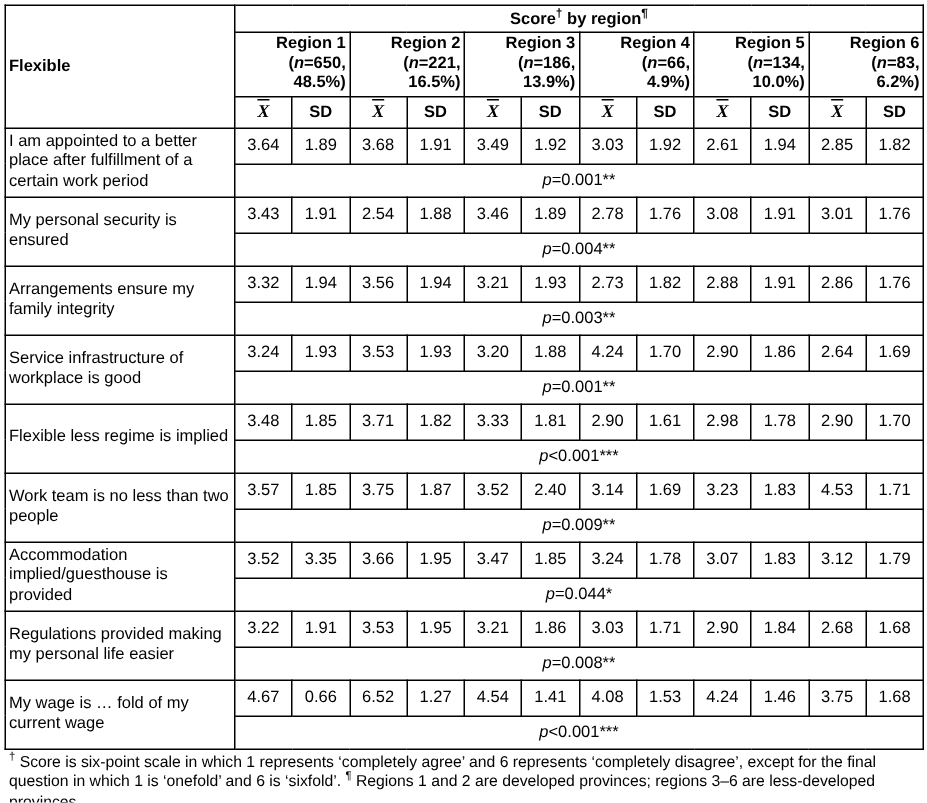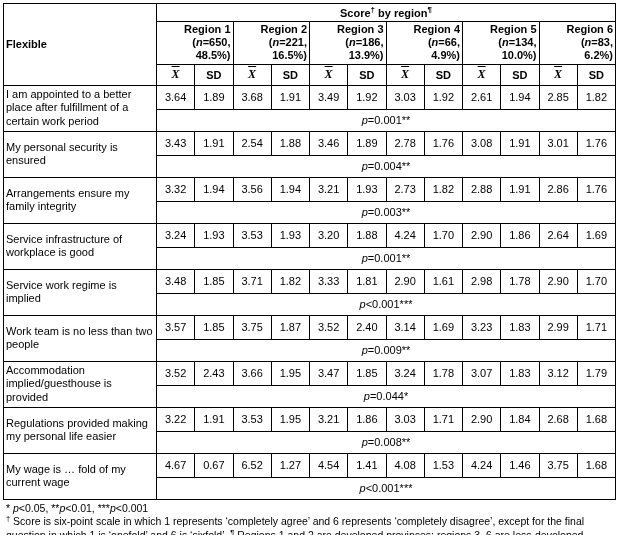--- a/index.html
+++ b/index.html
@@ -207,21 +207,21 @@
           <td class="val">1.70</td>
           <td class="val">2.90</td>
           <td class="val">1.86</td>
           <td class="val">2.64</td>
           <td class="val">1.69</td>
         </tr>
         <tr>
           <td class="p-cell" colspan="12"><i>p</i>=0.001**</td>
         </tr>
         <tr>
-          <td class="stmt" rowspan="2">Service work regime is implied</td>
+          <td class="stmt" rowspan="2">Flexible less regime is implied</td>
           <td class="val">3.48</td>
           <td class="val">1.85</td>
           <td class="val">3.71</td>
           <td class="val">1.82</td>
           <td class="val">3.33</td>
           <td class="val">1.81</td>
           <td class="val">2.90</td>
           <td class="val">1.61</td>
           <td class="val">2.98</td>
           <td class="val">1.78</td>
@@ -236,30 +236,30 @@
           <td class="val">3.57</td>
           <td class="val">1.85</td>
           <td class="val">3.75</td>
           <td class="val">1.87</td>
           <td class="val">3.52</td>
           <td class="val">2.40</td>
           <td class="val">3.14</td>
           <td class="val">1.69</td>
           <td class="val">3.23</td>
           <td class="val">1.83</td>
-          <td class="val">2.99</td>
+          <td class="val">4.53</td>
           <td class="val">1.71</td>
         </tr>
         <tr>
           <td class="p-cell" colspan="12"><i>p</i>=0.009**</td>
         </tr>
         <tr>
           <td class="stmt" rowspan="2">Accommodation implied/guesthouse is provided</td>
           <td class="val">3.52</td>
-          <td class="val">2.43</td>
+          <td class="val">3.35</td>
           <td class="val">3.66</td>
           <td class="val">1.95</td>
           <td class="val">3.47</td>
           <td class="val">1.85</td>
           <td class="val">3.24</td>
           <td class="val">1.78</td>
           <td class="val">3.07</td>
           <td class="val">1.83</td>
           <td class="val">3.12</td>
           <td class="val">1.79</td>
@@ -281,34 +281,33 @@
           <td class="val">1.84</td>
           <td class="val">2.68</td>
           <td class="val">1.68</td>
         </tr>
         <tr>
           <td class="p-cell" colspan="12"><i>p</i>=0.008**</td>
         </tr>
         <tr>
           <td class="stmt" rowspan="2">My wage is … fold of my current wage</td>
           <td class="val">4.67</td>
-          <td class="val">0.67</td>
+          <td class="val">0.66</td>
           <td class="val">6.52</td>
           <td class="val">1.27</td>
           <td class="val">4.54</td>
           <td class="val">1.41</td>
           <td class="val">4.08</td>
           <td class="val">1.53</td>
           <td class="val">4.24</td>
           <td class="val">1.46</td>
           <td class="val">3.75</td>
           <td class="val">1.68</td>
         </tr>
         <tr>
           <td class="p-cell" colspan="12"><i>p</i>&lt;0.001***</td>
         </tr>
       </tbody>
   </table>
   <div class="footnotes">
-      <div class="fn"><span>* </span><i>p</i><span>&lt;0.05, **</span><i>p</i><span>&lt;0.01, ***</span><i>p</i><span>&lt;0.001</span></div>
       <div class="fn"><sup>†</sup><span> Score is six-point scale in which 1 represents ‘completely agree’ and 6 represents ‘completely disagree’, except for the final question in which 1 is ‘onefold’ and 6 is ‘sixfold’. </span><sup>¶</sup><span> Regions 1 and 2 are developed provinces; regions 3–6 are less-developed provinces.</span></div>
     </div>
 </div>
 
 </body></html>

